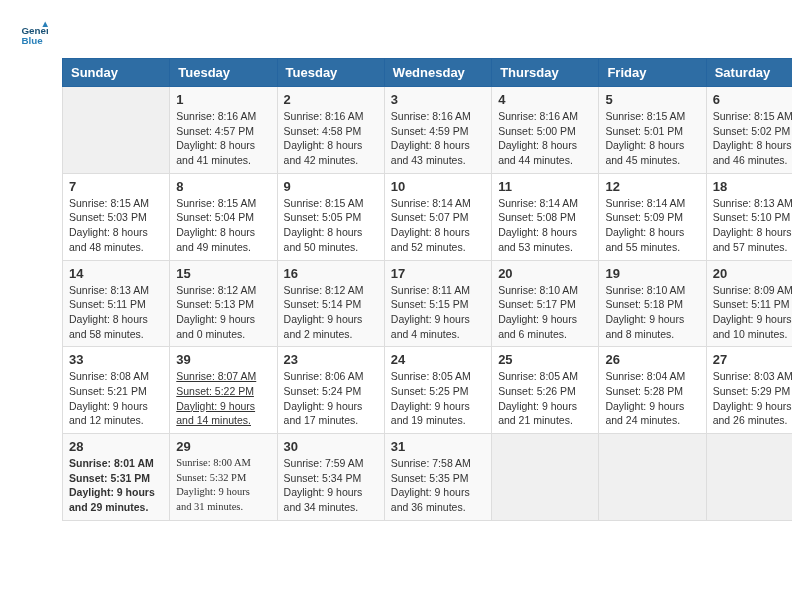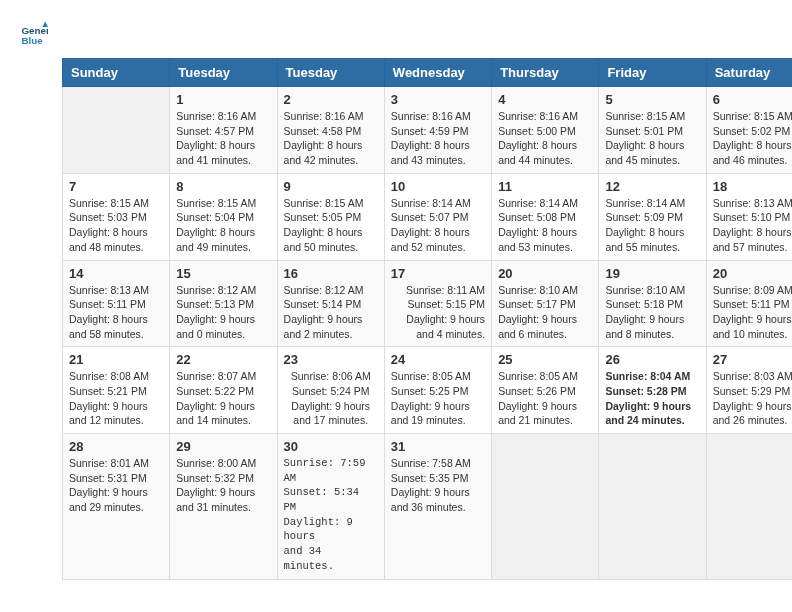--- a/index.html
+++ b/index.html
@@ -229,21 +229,21 @@
         </td>
         <td>
           <span class="day-num">16</span>
           <div class="day-info" style="white-space: pre-line;">Sunrise: 8:12 AM
 Sunset: 5:14 PM
 Daylight: 9 hours
 and 2 minutes.</div>
         </td>
         <td>
           <span class="day-num">17</span>
-          <div class="day-info" style="white-space: pre-line; text-align: right;">Sunrise: 8:11 AM
+          <div class="day-info" style="white-space: pre-line;">Sunrise: 8:11 AM
 Sunset: 5:15 PM
 Daylight: 9 hours
 and 4 minutes.</div>
         </td>
         <td>
           <span class="day-num">20</span>
           <div class="day-info" style="white-space: pre-line;">Sunrise: 8:10 AM
 Sunset: 5:17 PM
 Daylight: 9 hours
 and 6 minutes.</div>
@@ -258,87 +258,87 @@
         <td>
           <span class="day-num">20</span>
           <div class="day-info" style="white-space: pre-line;">Sunrise: 8:09 AM
 Sunset: 5:11 PM
 Daylight: 9 hours
 and 10 minutes.</div>
         </td>
       </tr>
       <tr>
         <td>
-          <span class="day-num">21</span>
+          <span class="day-num">33</span>
           <div class="day-info" style="white-space: pre-line;">Sunrise: 8:08 AM
 Sunset: 5:21 PM
 Daylight: 9 hours
 and 12 minutes.</div>
         </td>
         <td>
-          <span class="day-num">22</span>
-          <div class="day-info" style="white-space: pre-line;">Sunrise: 8:07 AM
+          <span class="day-num">39</span>
+          <div class="day-info" style="white-space: pre-line; text-decoration: underline;">Sunrise: 8:07 AM
 Sunset: 5:22 PM
 Daylight: 9 hours
 and 14 minutes.</div>
         </td>
         <td>
           <span class="day-num">23</span>
-          <div class="day-info" style="white-space: pre-line; text-align: center;">Sunrise: 8:06 AM
+          <div class="day-info" style="white-space: pre-line;">Sunrise: 8:06 AM
 Sunset: 5:24 PM
 Daylight: 9 hours
 and 17 minutes.</div>
         </td>
         <td>
           <span class="day-num">24</span>
           <div class="day-info" style="white-space: pre-line;">Sunrise: 8:05 AM
 Sunset: 5:25 PM
 Daylight: 9 hours
 and 19 minutes.</div>
         </td>
         <td>
           <span class="day-num">25</span>
           <div class="day-info" style="white-space: pre-line;">Sunrise: 8:05 AM
 Sunset: 5:26 PM
 Daylight: 9 hours
 and 21 minutes.</div>
         </td>
         <td>
           <span class="day-num">26</span>
-          <div class="day-info" style="white-space: pre-line; font-weight: bold;">Sunrise: 8:04 AM
+          <div class="day-info" style="white-space: pre-line;">Sunrise: 8:04 AM
 Sunset: 5:28 PM
 Daylight: 9 hours
 and 24 minutes.</div>
         </td>
         <td>
           <span class="day-num">27</span>
           <div class="day-info" style="white-space: pre-line;">Sunrise: 8:03 AM
 Sunset: 5:29 PM
 Daylight: 9 hours
 and 26 minutes.</div>
         </td>
       </tr>
       <tr>
         <td>
           <span class="day-num">28</span>
-          <div class="day-info" style="white-space: pre-line;">Sunrise: 8:01 AM
+          <div class="day-info" style="white-space: pre-line; font-weight: bold;">Sunrise: 8:01 AM
 Sunset: 5:31 PM
 Daylight: 9 hours
 and 29 minutes.</div>
         </td>
         <td>
           <span class="day-num">29</span>
-          <div class="day-info" style="white-space: pre-line;">Sunrise: 8:00 AM
+          <div class="day-info" style="white-space: pre-line; font-family: Liberation Serif, serif;">Sunrise: 8:00 AM
 Sunset: 5:32 PM
 Daylight: 9 hours
 and 31 minutes.</div>
         </td>
         <td>
           <span class="day-num">30</span>
-          <div class="day-info" style="white-space: pre-line; font-family: Liberation Mono, monospace;">Sunrise: 7:59 AM
+          <div class="day-info" style="white-space: pre-line;">Sunrise: 7:59 AM
 Sunset: 5:34 PM
 Daylight: 9 hours
 and 34 minutes.</div>
         </td>
         <td>
           <span class="day-num">31</span>
           <div class="day-info" style="white-space: pre-line;">Sunrise: 7:58 AM
 Sunset: 5:35 PM
 Daylight: 9 hours
 and 36 minutes.</div>

